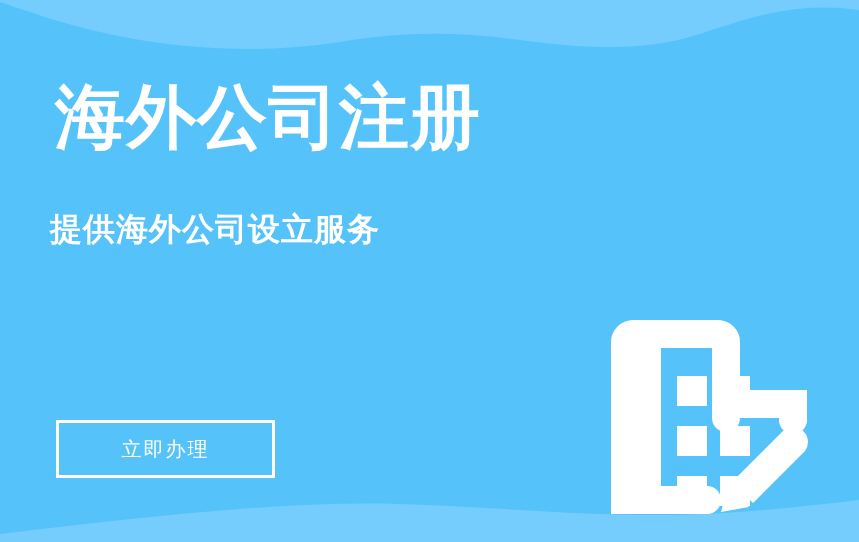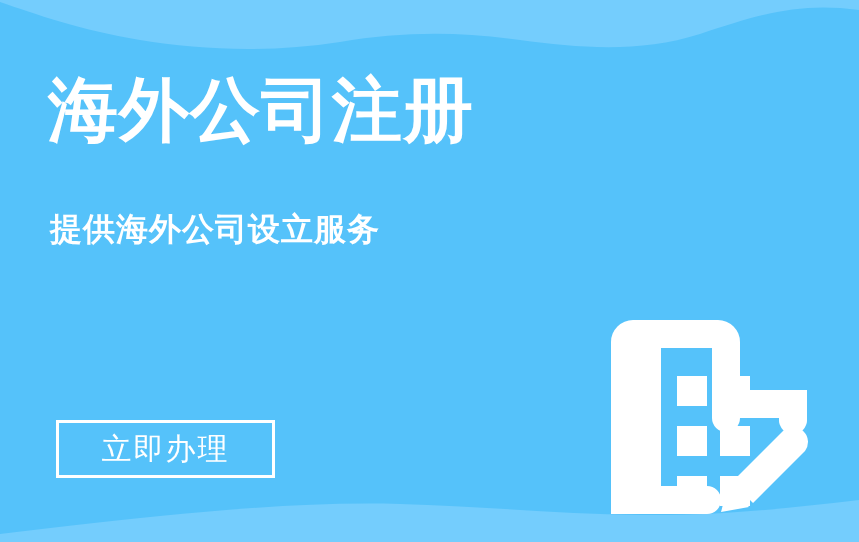--- a/index.html
+++ b/index.html
@@ -46,21 +46,21 @@
     left: 48px;
     top: 0;
     width: 560px;
     height: 542px;
   }
 
   .headline {
     position: absolute;
     left: 0;
     top: 68px;
-    margin: 0;
+    margin: 7px;
     color: #ffffff;
     font-size: 70px;
     line-height: 84px;
     font-weight: 700;
     letter-spacing: 1px;
     white-space: nowrap;
     text-align: right;
   }
 
   .subhead {
@@ -84,21 +84,21 @@
     min-width: 219px;
     height: 58px;
     padding: 2px 26px;
     display: flex;
     align-items: center;
     justify-content: center;
     border: 3px solid #ffffff;
     background: transparent;
     color: #ffffff;
     font-family: inherit;
-    font-size: 30px;
+    font-size: 20px;
     line-height: 1;
     font-weight: 400;
     letter-spacing: 2px;
     cursor: pointer;
     white-space: nowrap;
   }
 
   
   .illustration {
     position: absolute;

